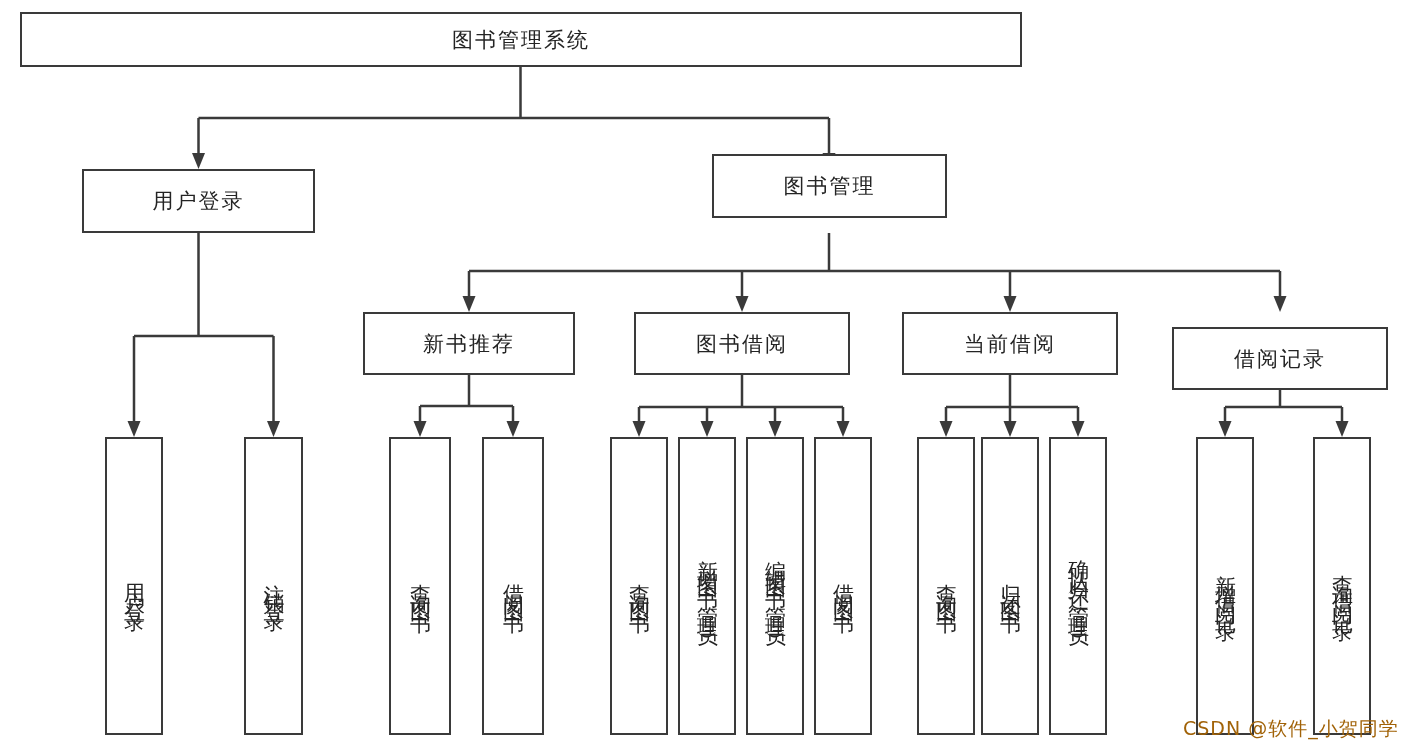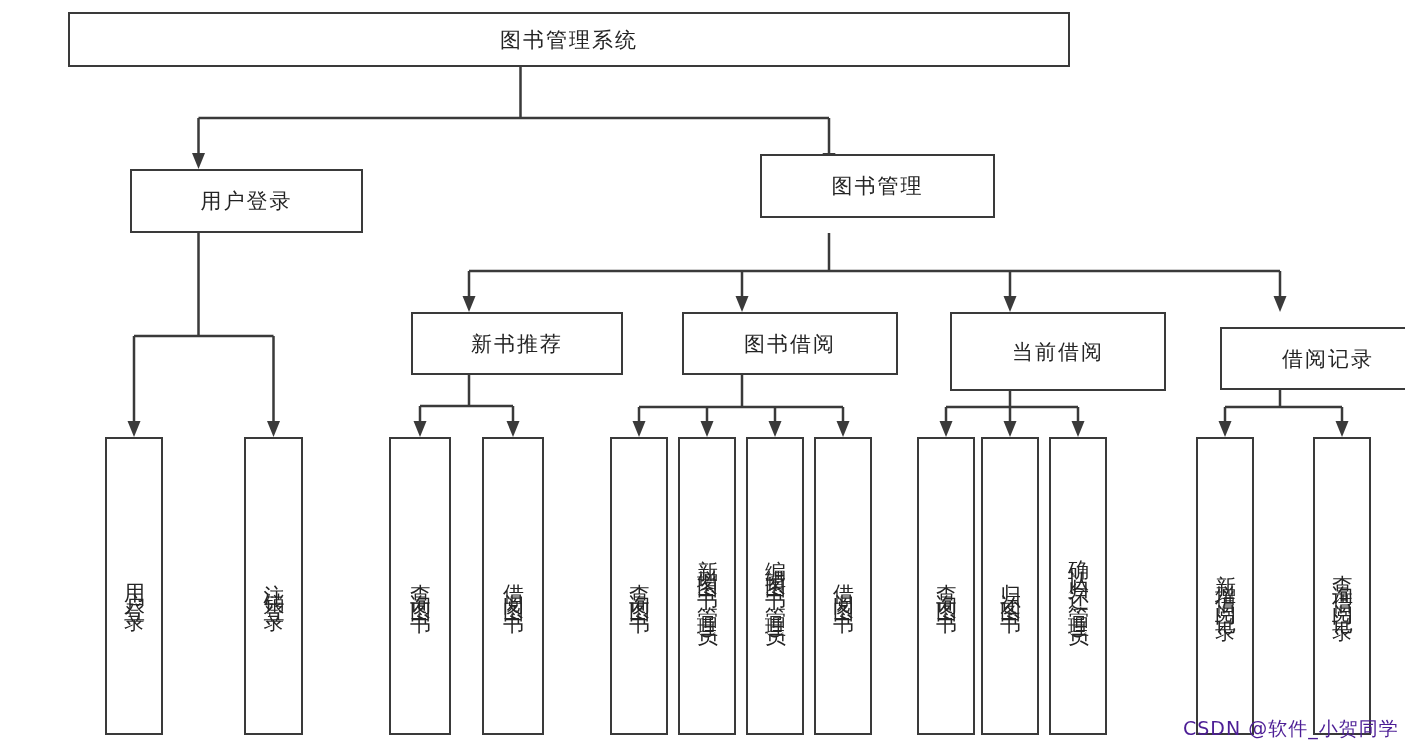--- a/index.html
+++ b/index.html
@@ -17,33 +17,33 @@
   .hbox,.vbox{
     position:absolute;
     box-sizing:border-box;
     border:2.5px solid #3a3a3a;
     background:#ffffff;
     color:#242424;
     display:flex;align-items:center;justify-content:center;
     font-size:21px;
     z-index:2;
   }
-  .hbox{letter-spacing:2px;margin-left:48px;}
+  .hbox{letter-spacing:2px;}
   .vbox{
     writing-mode:vertical-rl;
     text-orientation:mixed;
     letter-spacing:9.5px;
     line-height:1;
     text-align:center;
   }
   .watermark{
     position:absolute;
     left:1183px;top:716px;
     font-size:19px;
-    color:#4c1d95;
+    color:#a16207;
     letter-spacing:1px;
     z-index:3;
     white-space:nowrap;
   }
 </style>
 </head>
 <body>
 
 <div id="stage">
 
@@ -70,21 +70,21 @@
       <polygon points="1335.5,421 1348.5,421 1342,437" class="arrowhead"></polygon>
     </svg>
 
   <div class="hbox" style="left:20px;top:12px;width:1002px;height:55px">图书管理系统</div>
 
   <div class="hbox" style="left:82px;top:169px;width:233px;height:64px">用户登录</div>
   <div class="hbox" style="left:712px;top:154px;width:235px;height:64px">图书管理</div>
 
   <div class="hbox" style="left:634px;top:312px;width:216px;height:63px">图书借阅</div>
   <div class="hbox" style="left:363px;top:312px;width:212px;height:63px">新书推荐</div>
-  <div class="hbox" style="left:902px;top:312px;width:216px;height:79px">当前借阅</div>
+  <div class="hbox" style="left:902px;top:312px;width:216px;height:63px">当前借阅</div>
   <div class="hbox" style="left:1172px;top:327px;width:216px;height:63px">借阅记录</div>
 
   <div class="vbox" style="left:105px;top:437px;width:58px;height:298px">用户登录</div>
   <div class="vbox" style="left:244px;top:437px;width:59px;height:298px">注销登录</div>
 
   <div class="vbox" style="left:389px;top:437px;width:62px;height:298px">查询图书</div>
   <div class="vbox" style="left:482px;top:437px;width:62px;height:298px">借阅图书</div>
 
   <div class="vbox" style="left:610px;top:437px;width:58px;height:298px">查询图书</div>
   <div class="vbox" style="left:678px;top:437px;width:58px;height:298px">新增图书（管理员）</div>

